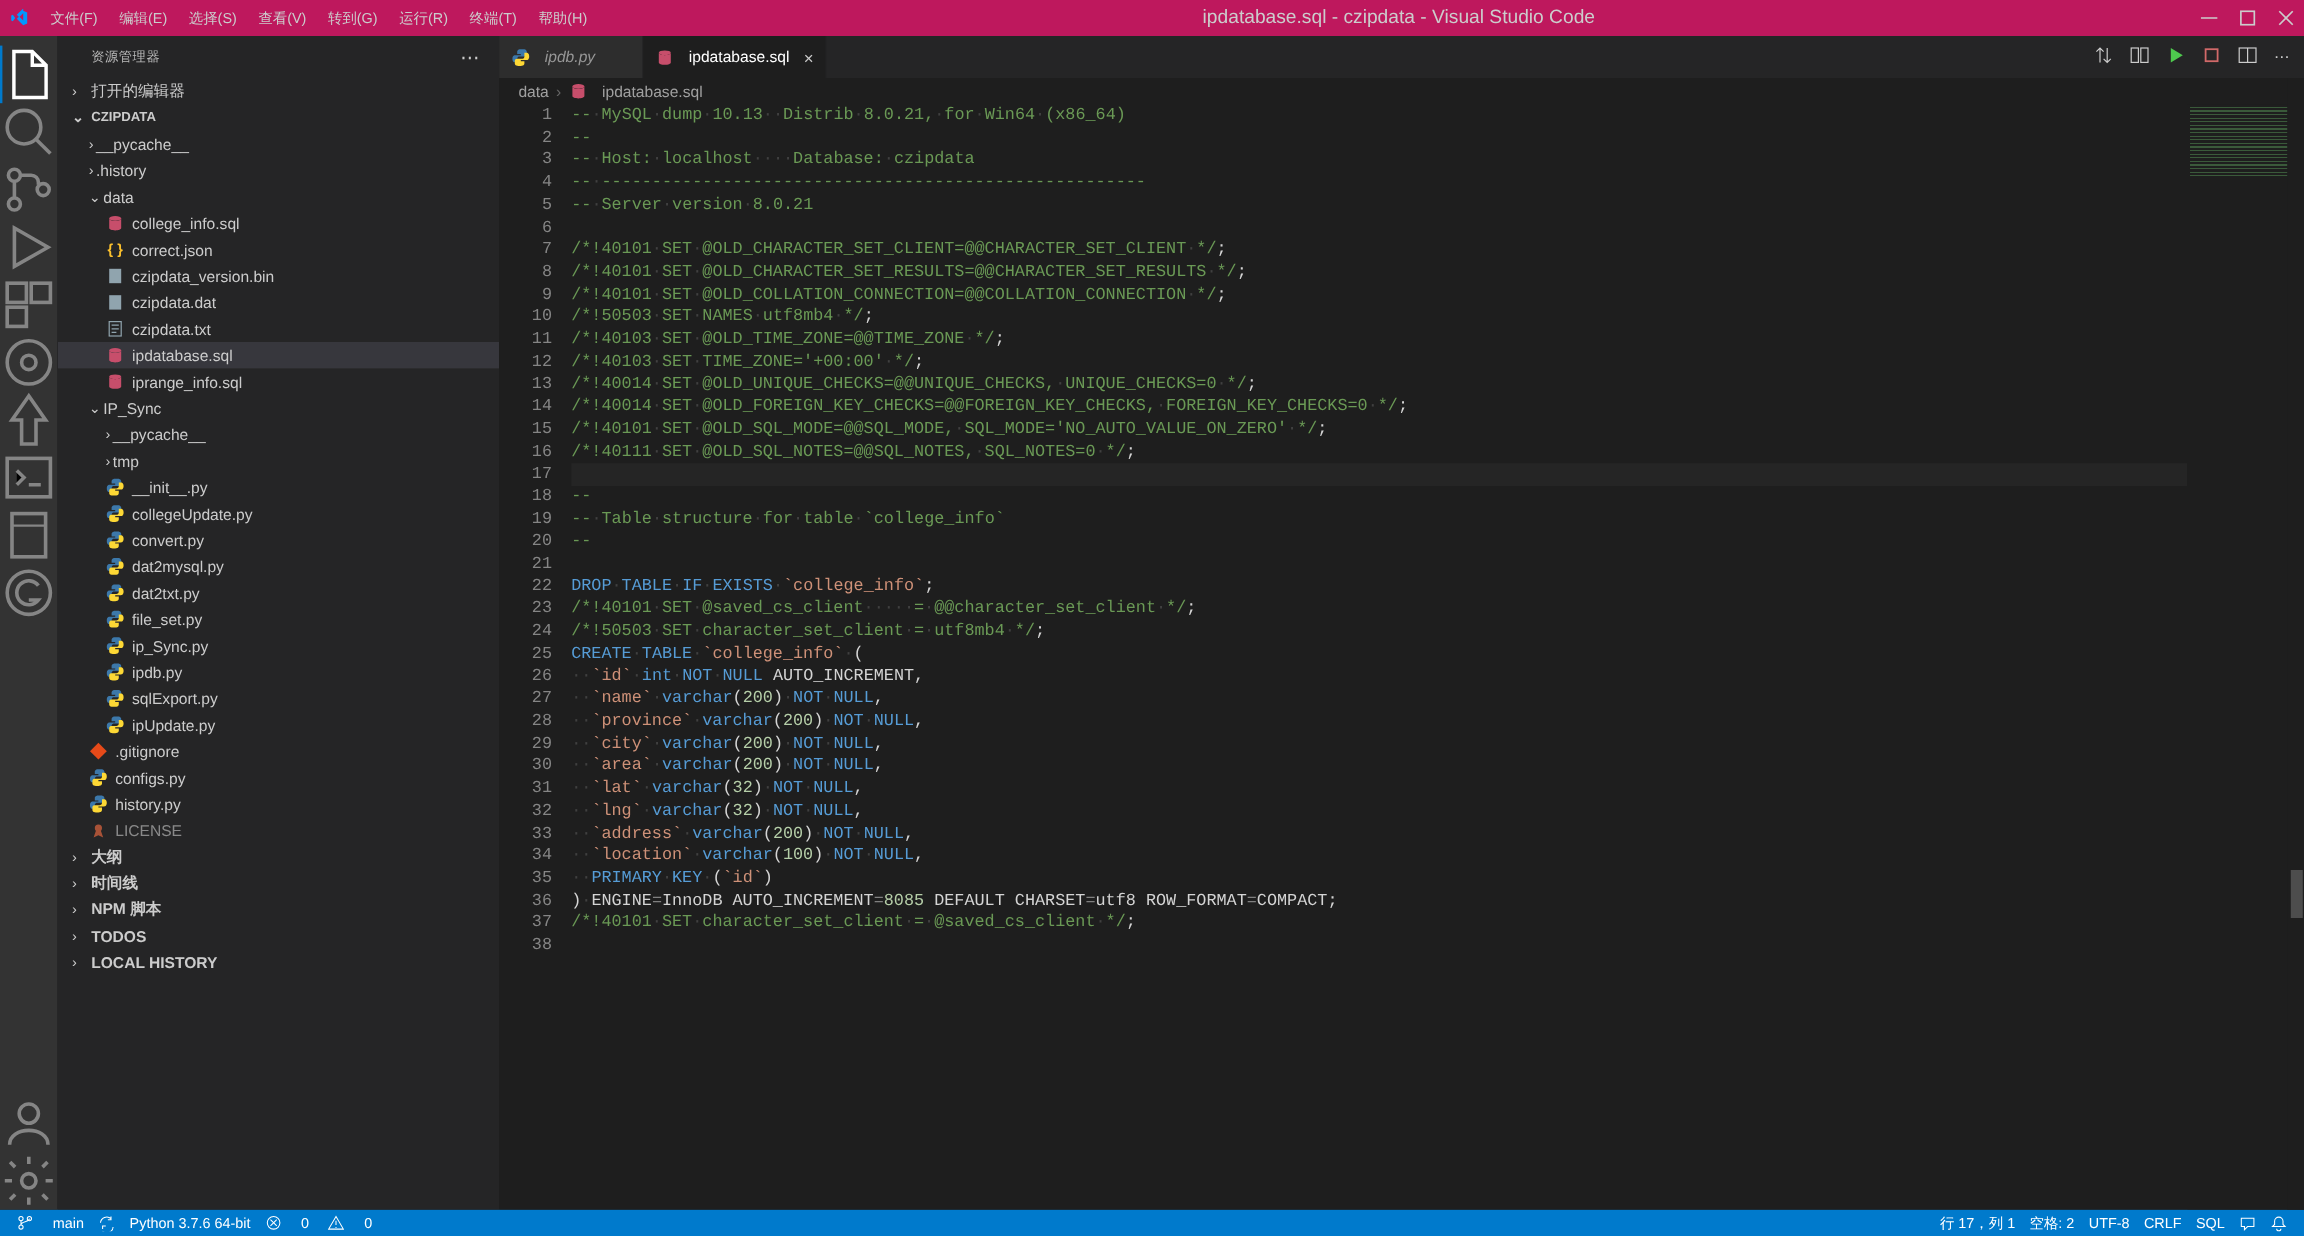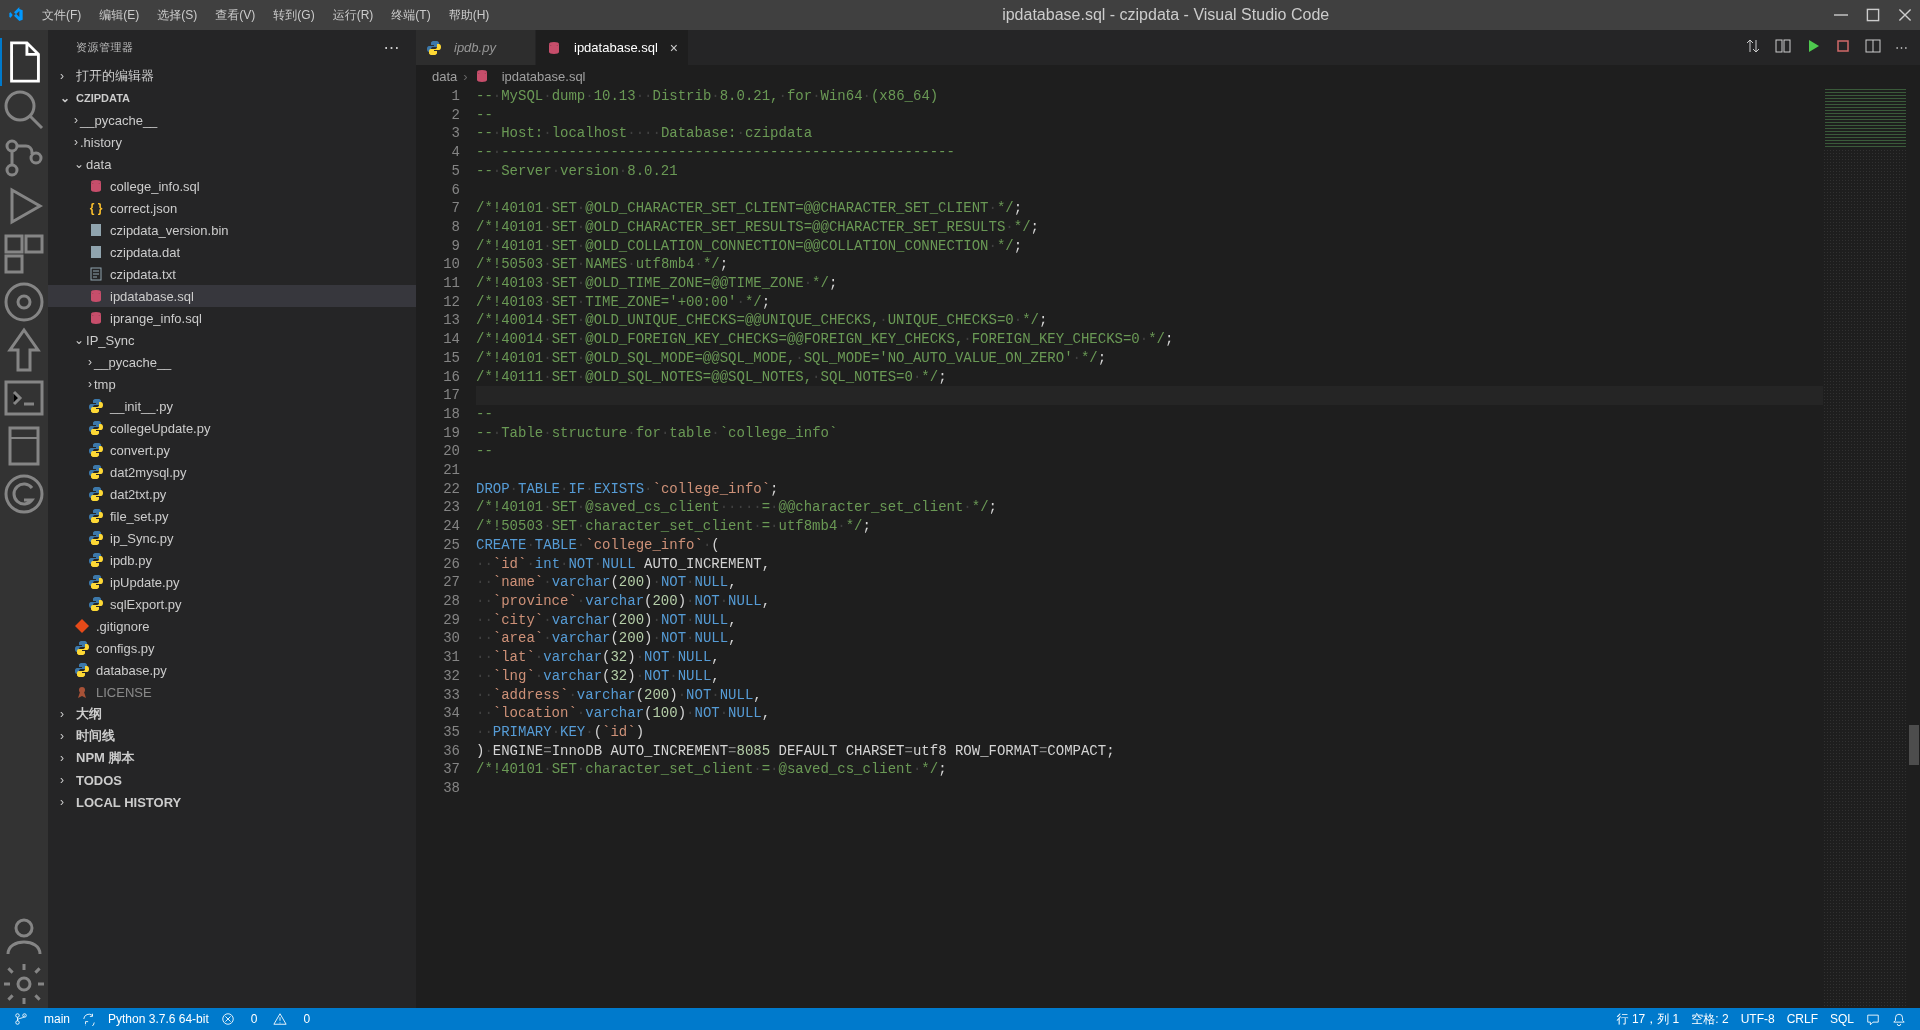--- a/index.html
+++ b/index.html
@@ -1,19 +1,19 @@
 <!DOCTYPE html>
 <html><head>
 <meta charset="utf-8">
 <style>
 * { margin: 0; padding: 0; box-sizing: border-box; }
 body { font-family: "Segoe UI", "Microsoft YaHei", sans-serif; background: #1e1e1e; color: #cccccc; overflow: hidden; width: 1920px; height: 1030px; font-size: 13px; }
 
 
-.titlebar { height: 30px; background: #404040; display: flex; align-items: center; padding: 0 8px; }
+.titlebar { height: 30px; background: #be185d; display: flex; align-items: center; padding: 0 8px; }
 .titlebar .logo { width: 16px; height: 16px; margin-right: 10px; }
 .titlebar .menus { display: flex; gap: 2px; }
 .titlebar .menu-item { padding: 4px 8px; color: #cccccc; cursor: pointer; font-size: 12px; }
 .titlebar .title { flex: 1; text-align: center; color: #cccccc; font-size: 16px; }
 .titlebar .win-controls { display: flex; gap: 18px; margin-left: auto; }
 .titlebar .win-btn { width: 14px; height: 14px; color: #cccccc; cursor: pointer; display:flex; align-items:center; justify-content:center;}
 
 
 .layout { display: flex; height: calc(100% - 30px - 22px); }
 
@@ -380,33 +380,33 @@
             <span>ipdb.py</span>
           </div>
           <div class="tree-item">
             <span class="indent" style="width: 28px;"></span>
             <span class="file-icon">
               <svg viewBox="0 0 16 16">
                 <path fill="#3c78aa" d="M8 1c-3 0-3 2-3 2v2h3v1H3s-2 0-2 3 2 3 2 3h2V9s0-2 2-2h4s2 0 2-2V3s0-2-3-2H8z"></path>
                 <path fill="#fdd835" d="M8 15c3 0 3-2 3-2v-2H8v-1h5s2 0 2-3-2-3-2-3h-2v3s0 2-2 2H5s-2 0-2 2v2s0 2 3 2h2z"></path>
               </svg>
             </span>
+            <span>sqlExport.py</span>
+          </div>
+          <div class="tree-item">
+            <span class="indent" style="width: 28px;"></span>
+            <span class="file-icon">
+              <svg viewBox="0 0 16 16">
+                <path fill="#3c78aa" d="M8 1c-3 0-3 2-3 2v2h3v1H3s-2 0-2 3 2 3 2 3h2V9s0-2 2-2h4s2 0 2-2V3s0-2-3-2H8z"></path>
+                <path fill="#fdd835" d="M8 15c3 0 3-2 3-2v-2H8v-1h5s2 0 2-3-2-3-2-3h-2v3s0 2-2 2H5s-2 0-2 2v2s0 2 3 2h2z"></path>
+              </svg>
+            </span>
             <span>ipUpdate.py</span>
           </div>
           <div class="tree-item">
-            <span class="indent" style="width: 28px;"></span>
-            <span class="file-icon">
-              <svg viewBox="0 0 16 16">
-                <path fill="#3c78aa" d="M8 1c-3 0-3 2-3 2v2h3v1H3s-2 0-2 3 2 3 2 3h2V9s0-2 2-2h4s2 0 2-2V3s0-2-3-2H8z"></path>
-                <path fill="#fdd835" d="M8 15c3 0 3-2 3-2v-2H8v-1h5s2 0 2-3-2-3-2-3h-2v3s0 2-2 2H5s-2 0-2 2v2s0 2 3 2h2z"></path>
-              </svg>
-            </span>
-            <span>sqlExport.py</span>
-          </div>
-          <div class="tree-item">
             <span class="indent" style="width: 14px;"></span>
             <span class="file-icon">
               <svg viewBox="0 0 16 16">
                 <path fill="#e64a19" d="M8 1l7 7-7 7-7-7 7-7z"></path>
               </svg>
             </span>
             <span>.gitignore</span>
           </div>
           <div class="tree-item">
             <span class="indent" style="width: 14px;"></span>
@@ -419,21 +419,21 @@
             <span>configs.py</span>
           </div>
           <div class="tree-item">
             <span class="indent" style="width: 14px;"></span>
             <span class="file-icon">
               <svg viewBox="0 0 16 16">
                 <path fill="#3c78aa" d="M8 1c-3 0-3 2-3 2v2h3v1H3s-2 0-2 3 2 3 2 3h2V9s0-2 2-2h4s2 0 2-2V3s0-2-3-2H8z"></path>
                 <path fill="#fdd835" d="M8 15c3 0 3-2 3-2v-2H8v-1h5s2 0 2-3-2-3-2-3h-2v3s0 2-2 2H5s-2 0-2 2v2s0 2 3 2h2z"></path>
               </svg>
             </span>
-            <span>database.py</span>
+            <span>history.py</span>
           </div>
           <div class="tree-item" style="opacity: 0.6;">
             <span class="indent" style="width: 14px;"></span>
             <span class="file-icon">
               <svg viewBox="0 0 16 16">
                 <circle cx="8" cy="6" r="3" fill="#ff7043"></circle>
                 <path fill="#ff7043" d="M6 8l-2 6 4-2 4 2-2-6"></path>
               </svg>
             </span>
             <span>LICENSE</span>

